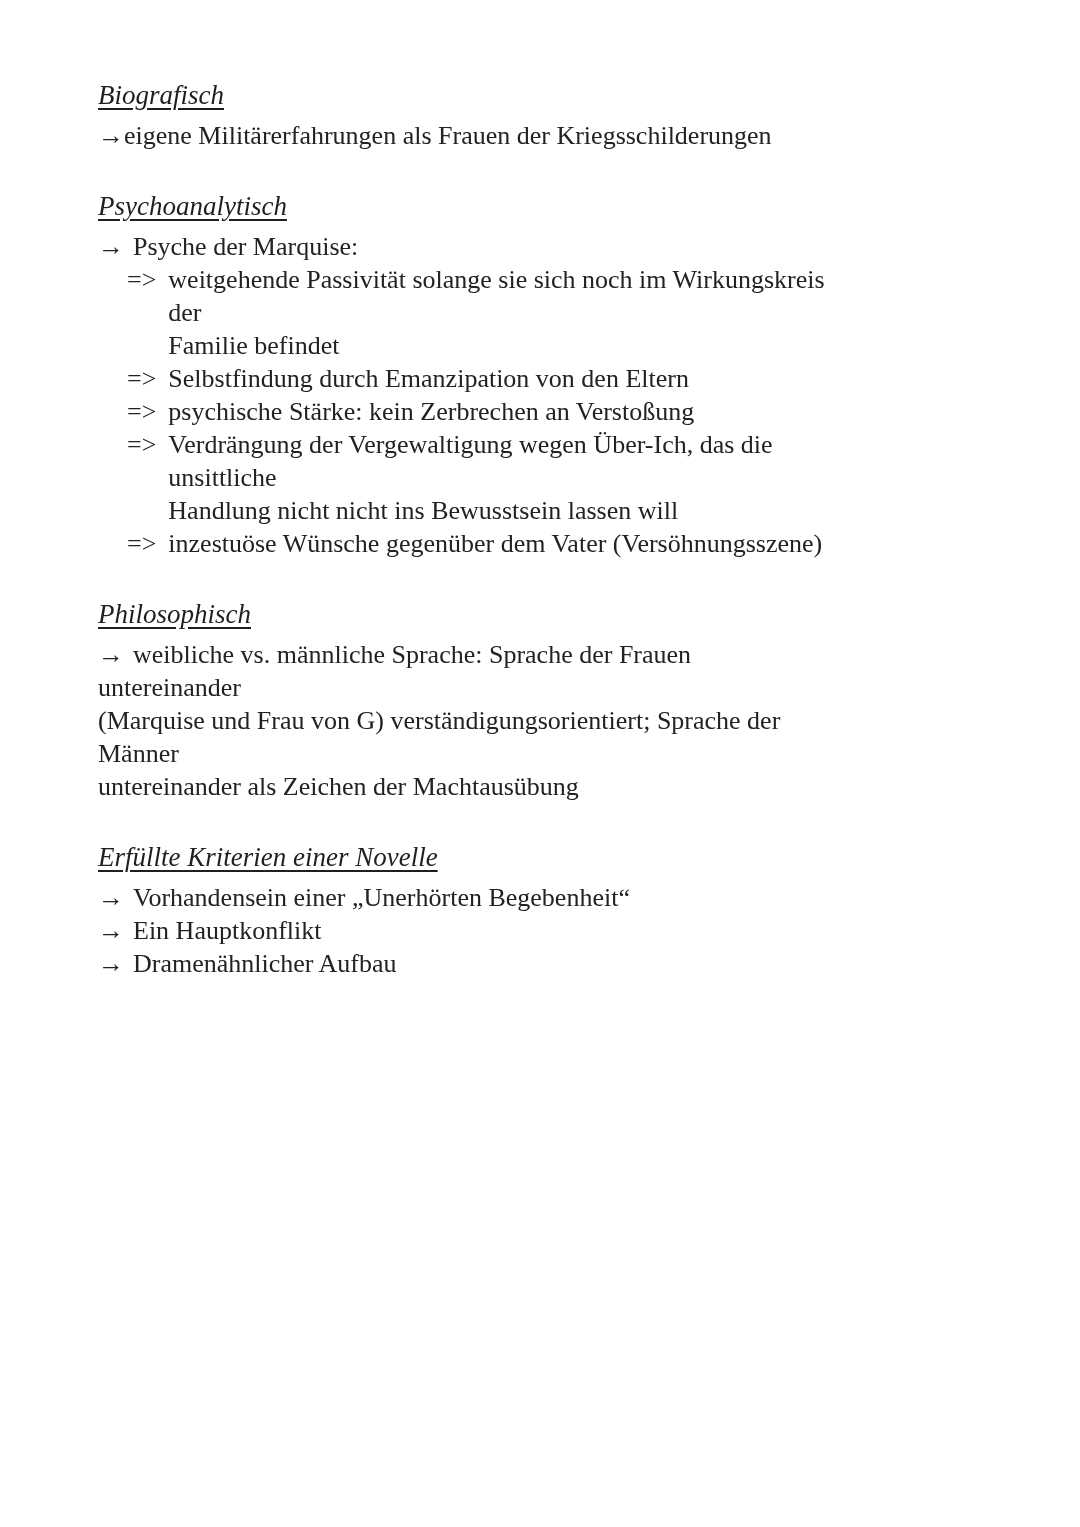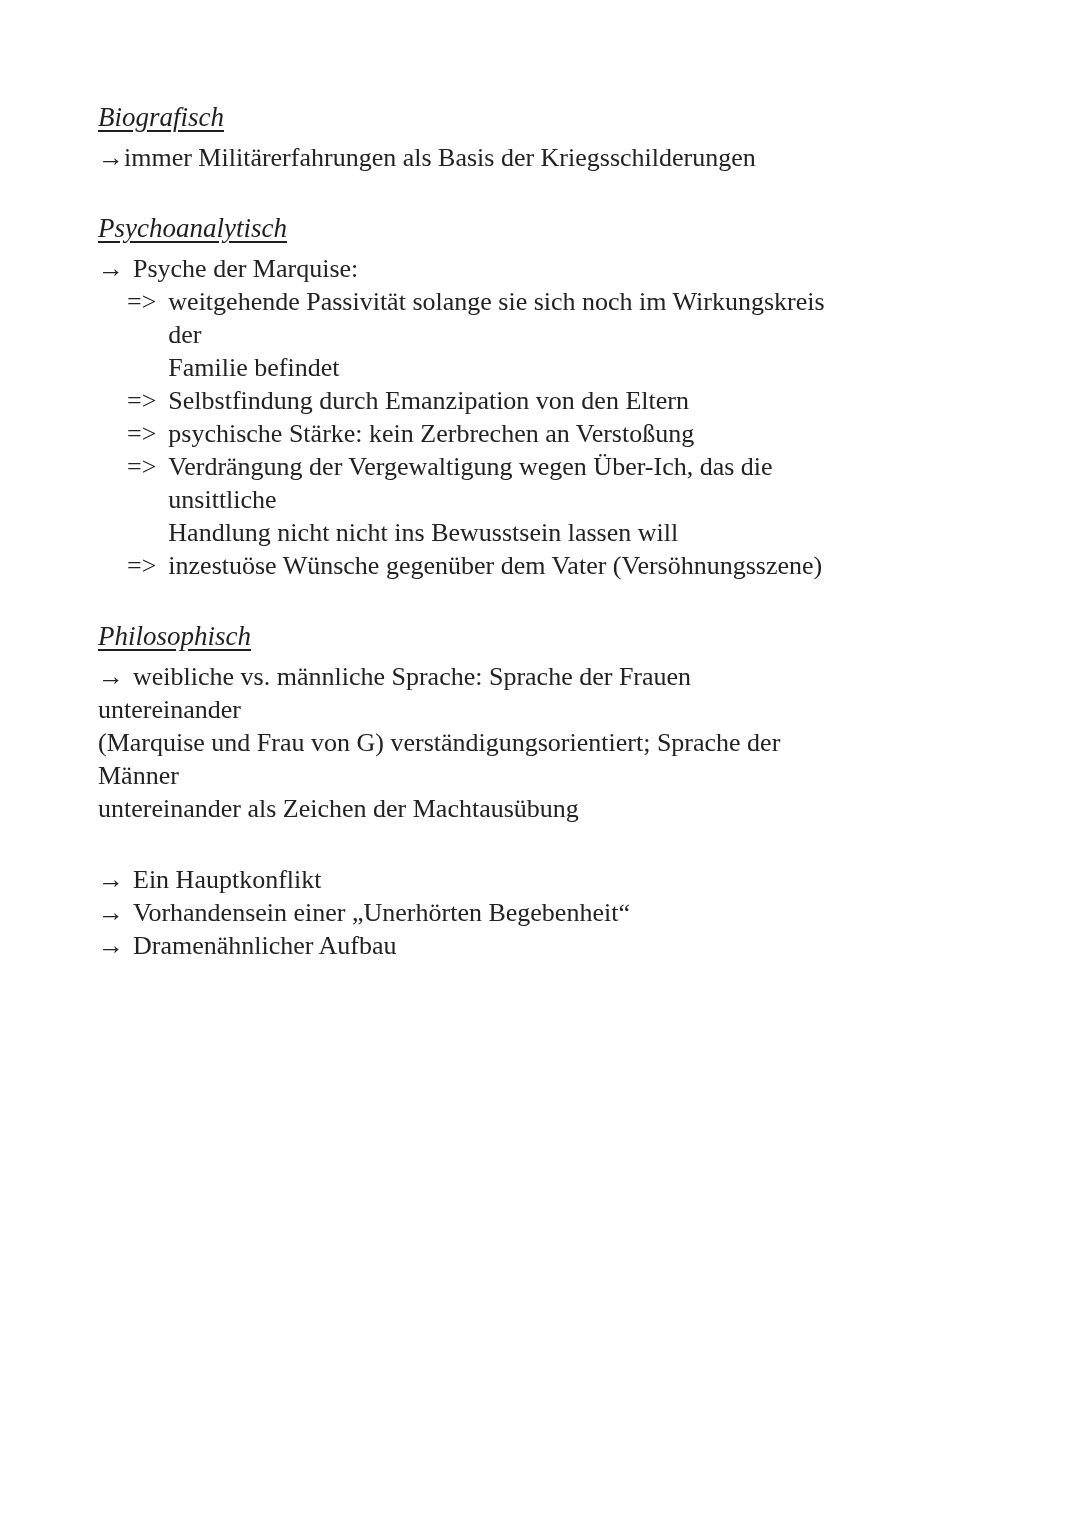--- a/index.html
+++ b/index.html
@@ -11,21 +11,21 @@
     width: 1080px;
     height: 1527px;
     font-family: "Liberation Serif", "DejaVu Serif", serif;
     color: #222222;
     overflow: hidden;
   }
   .page {
     box-sizing: border-box;
     width: 928px;
     height: 1527px;
-    padding: 101px 92px 40px 98px;
+    padding: 79px 92px 40px 98px;
     background: #ffffff;
   }
   .section {
     margin: 0 0 38px 0;
   }
   .section-heading {
     font-size: 27px;
     line-height: 33px;
     font-style: italic;
     font-weight: normal;
@@ -65,21 +65,21 @@
     white-space: pre-line;
   }
 </style>
 </head>
 <body>
 
 <div class="page">
   <div id="sections-root">
       <section class="section">
         <h2 class="section-heading">Biografisch</h2>
-        <div class="item item-arrow-tight"><span class="marker">→</span><span class="text">immer Militärerfahrungen als Basis der Kriegsschilderungen</span></div>
+        <div class="item item-arrow-tight"><span class="marker">→</span><span class="text">eigene Militärerfahrungen als Frauen der Kriegsschilderungen</span></div>
       </section>
       <section class="section">
         <h2 class="section-heading">Psychoanalytisch</h2>
         <div class="item item-arrow"><span class="marker">→</span><span class="text">Psyche der Marquise:</span></div>
         <div class="item item-darrow">
           <span class="marker">=&gt;</span>
           <span class="text">weitgehende Passivität solange sie sich noch im Wirkungskreis der
 Familie befindet</span>
         </div>
         <div class="item item-darrow">
@@ -100,18 +100,19 @@
           <span class="text">inzestuöse Wünsche gegenüber dem Vater (Versöhnungsszene)</span>
         </div>
       </section>
       <section class="section">
         <h2 class="section-heading">Philosophisch</h2>
         <div class="item item-arrow"><span class="marker">→</span><span class="text">weibliche vs. männliche Sprache: Sprache der Frauen untereinander
 (Marquise und Frau von G) verständigungsorientiert; Sprache der Männer
 untereinander als Zeichen der Machtausübung</span></div>
       </section>
       <section class="section">
+        <h2 class="section-heading">Erfüllte Kriterien einer Novelle</h2>
+        <div class="item item-arrow"><span class="marker">→</span><span class="text">Vorhandensein einer „Unerhörten Begebenheit“</span></div>
         <div class="item item-arrow"><span class="marker">→</span><span class="text">Ein Hauptkonflikt</span></div>
-        <div class="item item-arrow"><span class="marker">→</span><span class="text">Vorhandensein einer „Unerhörten Begebenheit“</span></div>
         <div class="item item-arrow"><span class="marker">→</span><span class="text">Dramenähnlicher Aufbau</span></div>
       </section>
     </div>
 </div>
 
 </body></html>

